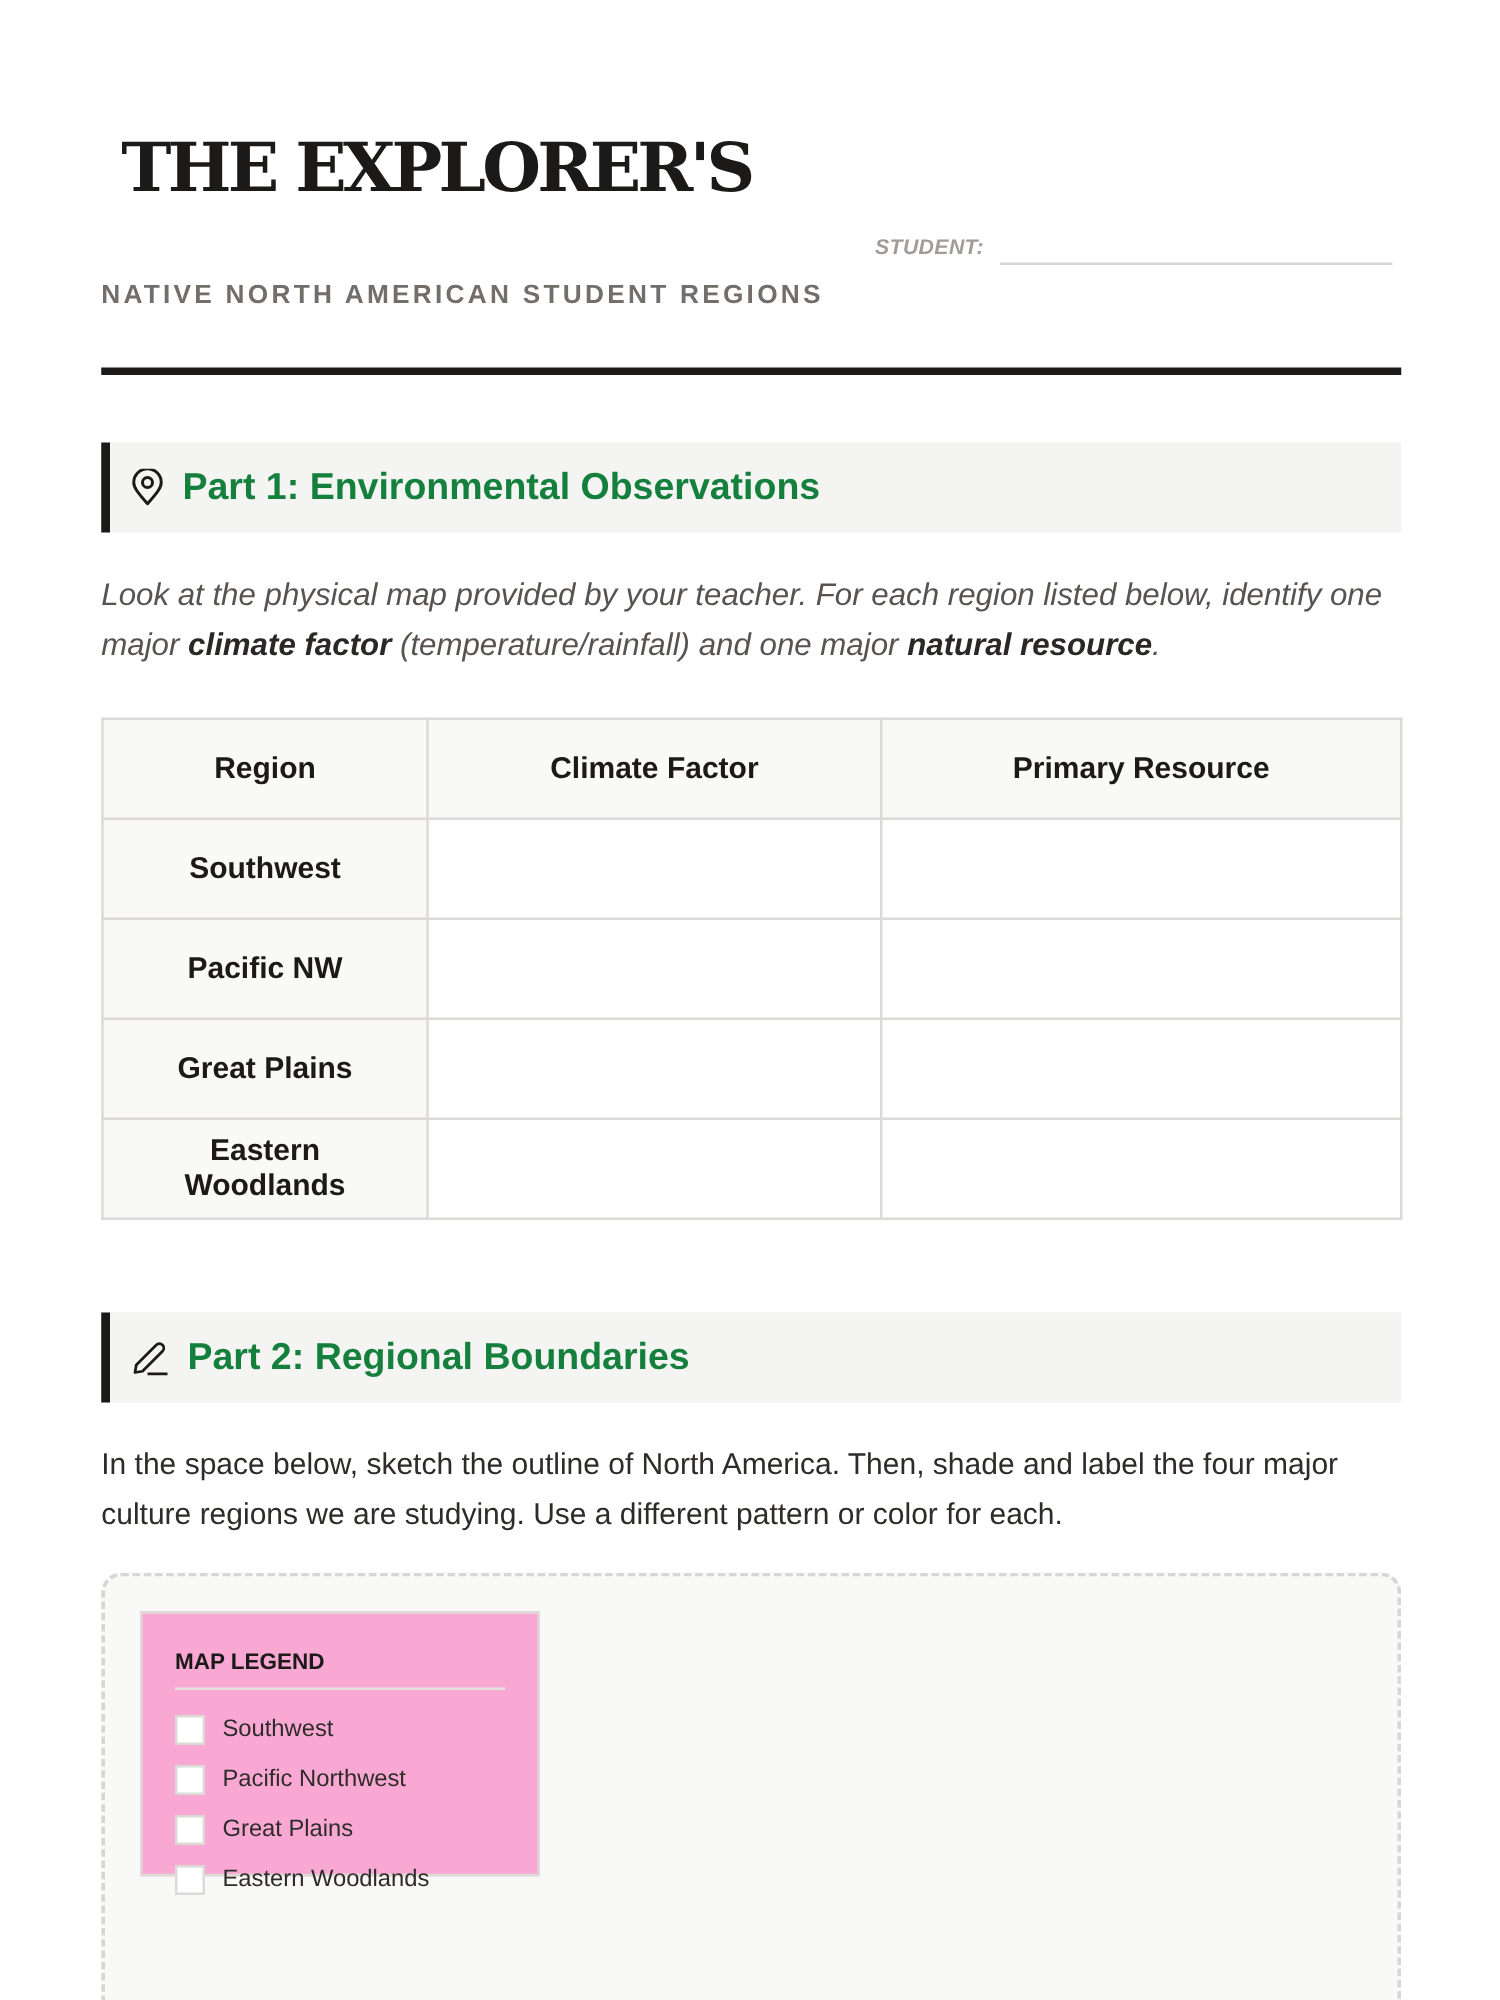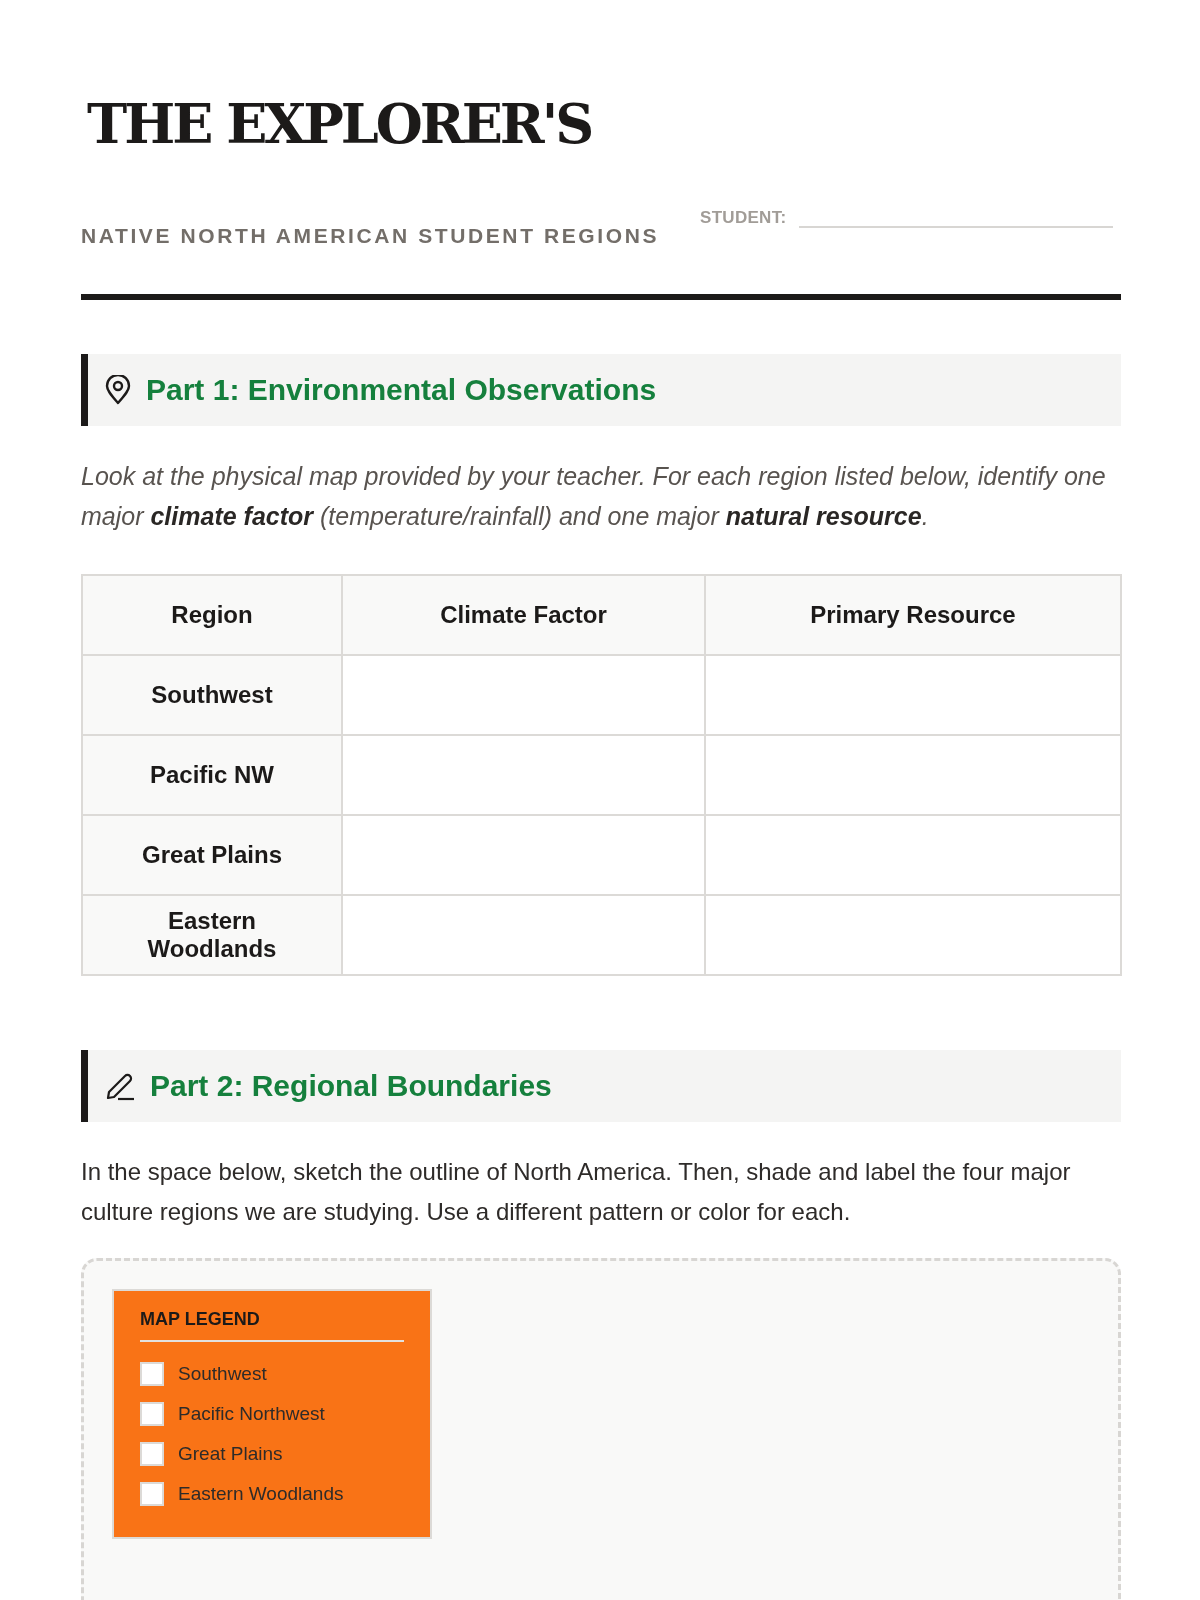--- a/index.html
+++ b/index.html
@@ -1,46 +1,46 @@
 <!DOCTYPE html>
 <html><head>
 <meta charset="utf-8">
 <style>
   html, body { margin:0; padding:0; background:#ffffff; }
   body { width:1200px; height:1600px; position:relative; overflow:hidden;
          font-family:"DejaVu Sans", sans-serif; color:#1c1a19; }
   .page { position:absolute; left:81px; top:0; width:1040px; }
   .title { position:absolute; left:0; top:84px; width:600px;
            font-family:"DejaVu Serif", serif; font-weight:900; font-size:54px;
-           line-height:68px; letter-spacing:-3px; color:#1c1a19; margin:6px; }
+           line-height:68px; letter-spacing:-3px; color:#1c1a19; margin:16px; }
   .subtitle { position:absolute; left:0; top:224px; font-family:"Liberation Sans", sans-serif;
               font-weight:bold; font-size:21px; letter-spacing:2.6px; color:#736e69; }
   .meta { position:absolute; left:619px; top:188px; width:421px; }
-  .meta-row { display:flex; align-items:flex-end; height:40px; }
+  .meta-row { display:flex; align-items:flex-start; height:40px;font-style:italic; }
   .meta-label { font-family:"Liberation Sans", sans-serif; font-weight:bold; font-size:17px; color:#a19c97; letter-spacing:0.3px; }
   .meta-line { border-bottom:2px solid #d8d6d3; height:22px; margin-left:13px; }
   .rule { position:absolute; left:0; top:294px; width:1040px; height:6px; background:#1c1a19; }
   .section-head { position:absolute; left:0; width:1040px; height:72px; background:#f4f4f3;
                   border-left:7px solid #1c1a19; box-sizing:border-box; display:flex; align-items:center; }
   .section-head svg { margin-left:16px; margin-right:14px; }
   .section-title { font-family:"Liberation Sans", sans-serif; font-weight:bold; font-size:30px; color:#15803d; }
   .intro { position:absolute; left:0; top:456px; width:1040px; font-family:"Liberation Sans", sans-serif;
            font-style:italic; font-size:25px; line-height:40px; color:#58534f; }
   .intro b { color:#2a2725; }
   table.obs { position:absolute; left:0; top:574px; width:1041px; border-collapse:collapse;
               font-family:"Liberation Sans", sans-serif; font-size:24px; }
   table.obs td, table.obs th { border:2px solid #dcdad7; height:78px; padding:0 20px; text-align:center; }
   table.obs th { background:#f9f9f8; font-weight:bold; color:#1c1a19; }
   table.obs td.region { background:#f9f9f8; font-weight:bold; color:#1c1a19; }
   .instr { position:absolute; left:0; top:1152px; width:1040px; font-family:"Liberation Sans", sans-serif;
            font-size:24px; line-height:40px; color:#2e2b29; }
   .sketch { position:absolute; left:0; top:1258px; width:1040px; height:400px; background:#f9f9f8;
             border:3px dashed #d8d6d3; border-radius:16px; box-sizing:border-box; }
-  .legend { position:absolute; left:28px; top:28px; width:320px; height:250px; background:#f97316;
-            border:2px solid #dcdad7; box-sizing:border-box; padding:18px 26px 0 26px; }
+  .legend { position:absolute; left:28px; top:28px; width:320px; height:212px; background:#f9a8d4;
+            border:2px solid #dcdad7; box-sizing:border-box; padding:28px 26px 0 26px; }
   .legend-title { font-family:"Liberation Sans", sans-serif; font-weight:bold; font-size:18px; color:#1c1a19;
                   padding-bottom:10px; border-bottom:2px solid #e3e1de; margin-bottom:12px; }
   .legend-item { display:flex; align-items:center; height:40px; }
   .legend-box { width:24px; height:24px; border:2px solid #dcdad7; box-sizing:border-box; margin-right:14px; background:#fff; }
   .legend-label { font-family:"Liberation Sans", sans-serif; font-size:19px; color:#2e2b29; }
 </style>
 </head>
 <body>
 
 <div class="page">

